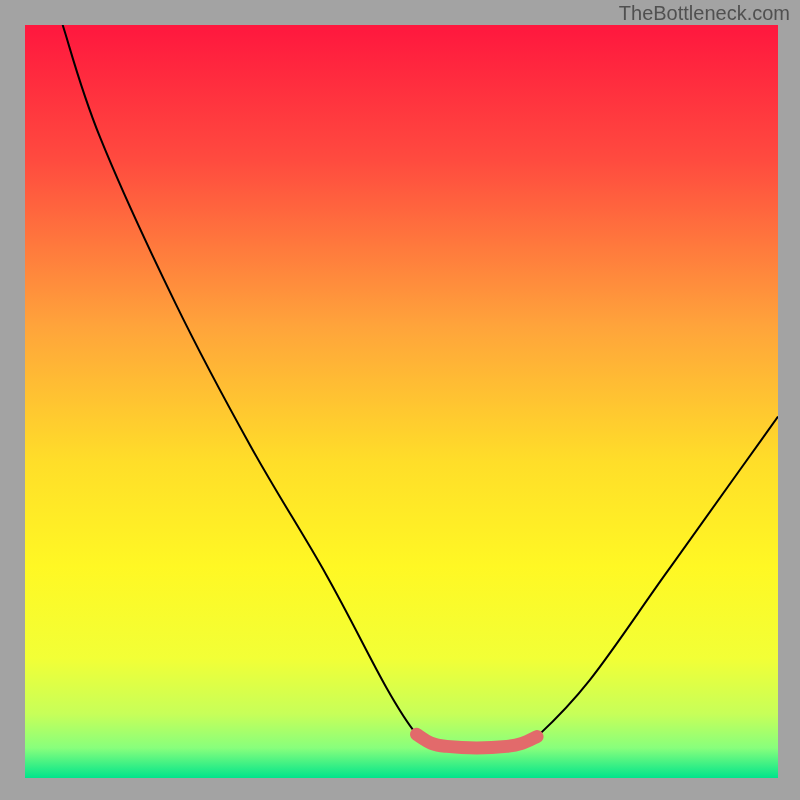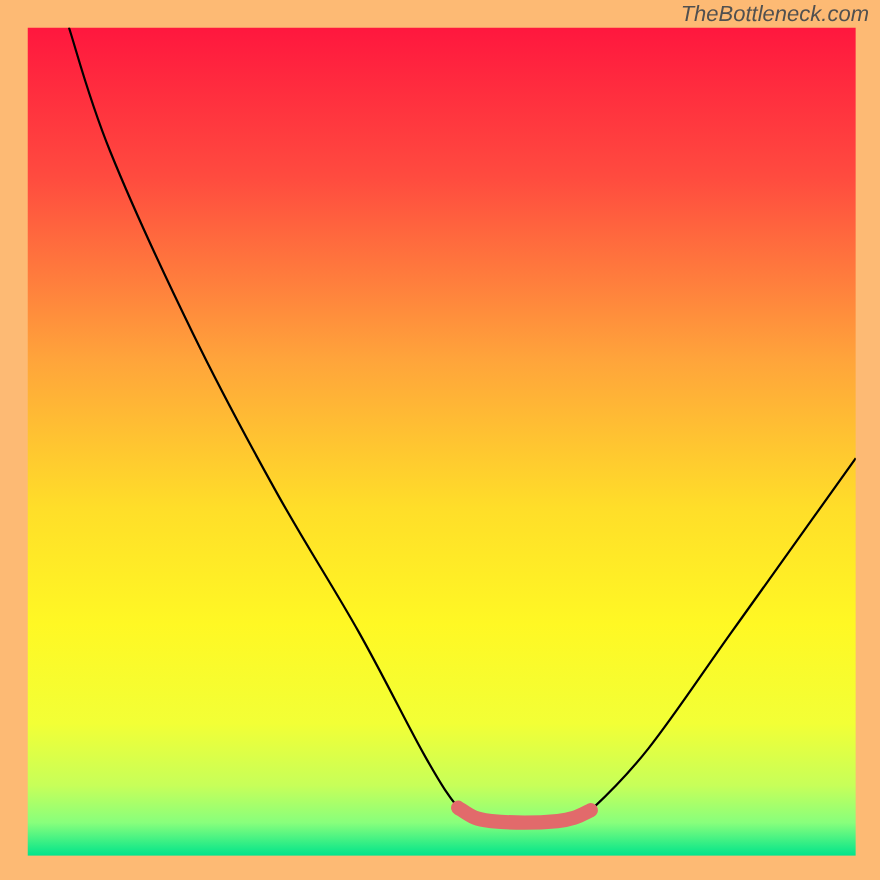--- a/index.html
+++ b/index.html
@@ -7,22 +7,21 @@
     padding: 0;
     width: 800px;
     height: 800px;
     background: #000;
     overflow: hidden;
   }
   .container {
     position: relative;
     width: 800px;
     height: 800px;
-    background: #fdba74;
-    font-style: italic;
+    background: #a3a3a3;
   }
   .plot-area {
     position: absolute;
     left: 25px;
     top: 25px;
     width: 753px;
     height: 753px;
   }
   .watermark {
     position: absolute;

